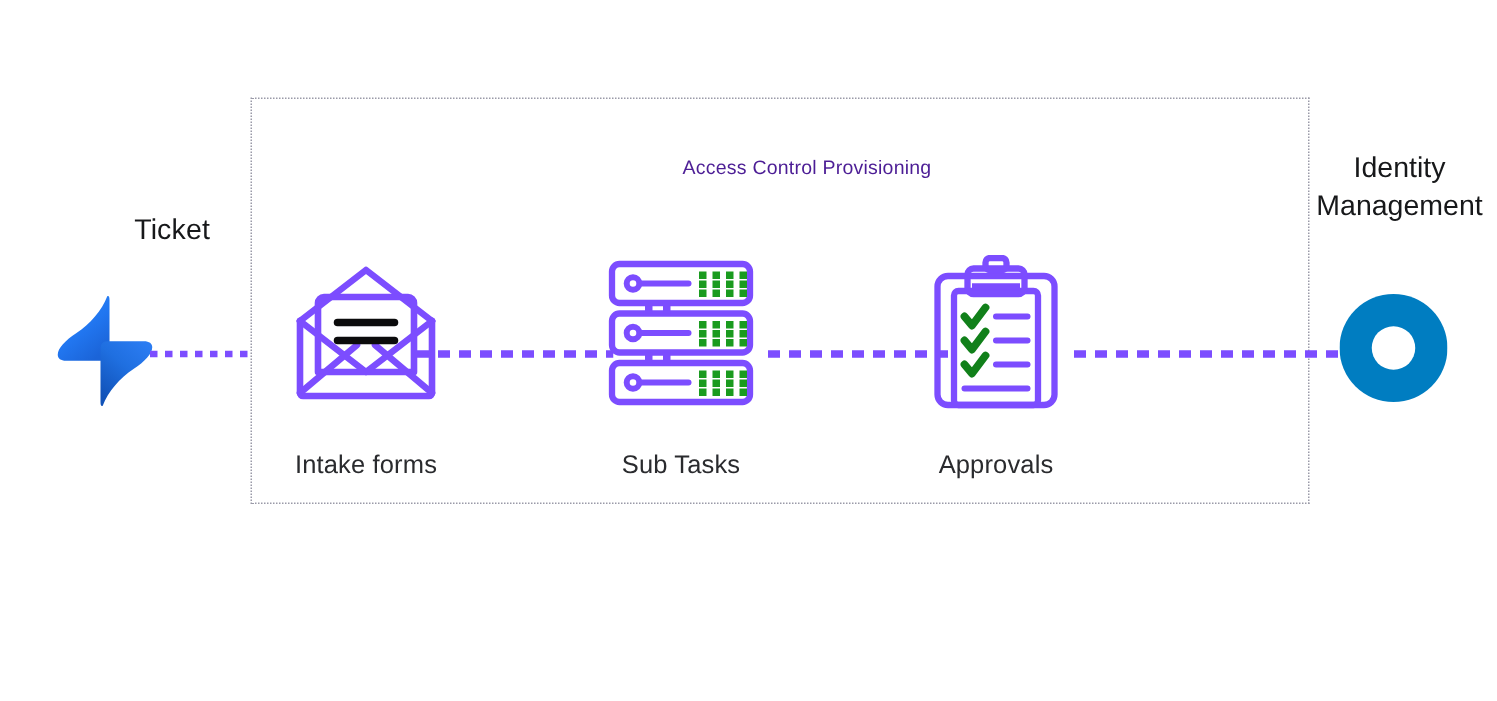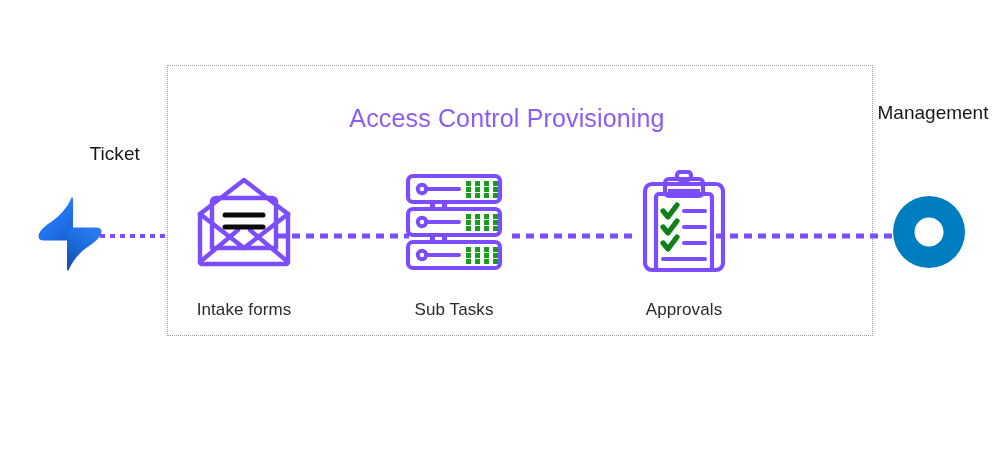--- a/index.html
+++ b/index.html
@@ -64,26 +64,26 @@
     position: absolute;
     left: 167px;
     top: 65px;
     width: 706px;
     height: 271px;
     border: 1.6px dotted #9a9aa8;
     box-sizing: border-box;
   }
   #group-title {
     position: absolute;
-    left: 154px;
+    left: 185px;
     top: 104px;
     width: 706px;
     text-align: center;
-    font-size: 25px;
-    color: #8b5cf6;
+    font-size: 13px;
+    color: #4c1d95;
     letter-spacing: .15px;
   }
 
   
   .connector {
     position: absolute;
     height: 6px;
   }
   #connector-source {
     left: 100px;
@@ -108,21 +108,21 @@
 
   
   .step {
     position: absolute;
     top: 170px;
     width: 160px;
     text-align: center;
   }
   #step-intake  { left: 164px; }
   #step-subtask { left: 374px; }
-  #step-approve { left: 604px; }
+  #step-approve { left: 584px; }
 
   .step-icon {
     display: block;
     margin: 0 auto;
     height: 104px;
   }
   .step-label {
     display: block;
     margin-top: 26px;
     font-size: 17px;
@@ -291,20 +291,21 @@
       </g>
     </svg>
     <span class="step-label">Approvals</span>
   </div>
 
   <svg class="connector" id="connector-dest" viewBox="0 0 176 6" preserveAspectRatio="none">
     <line x1="0" y1="3" x2="176" y2="3" stroke="#7c4dff" stroke-width="5" stroke-dasharray="8 6" stroke-linecap="butt"></line>
   </svg>
 
   <div id="dest-label">
+    <span>Identity</span>
     <span>Management</span>
   </div>
 
   <svg id="dest-logo" viewBox="0 0 72 72">
     <circle cx="36" cy="36" r="36" fill="#007dc1"></circle>
     <circle cx="36" cy="36" r="14.5" fill="#ffffff"></circle>
   </svg>
 
 </div>
 

